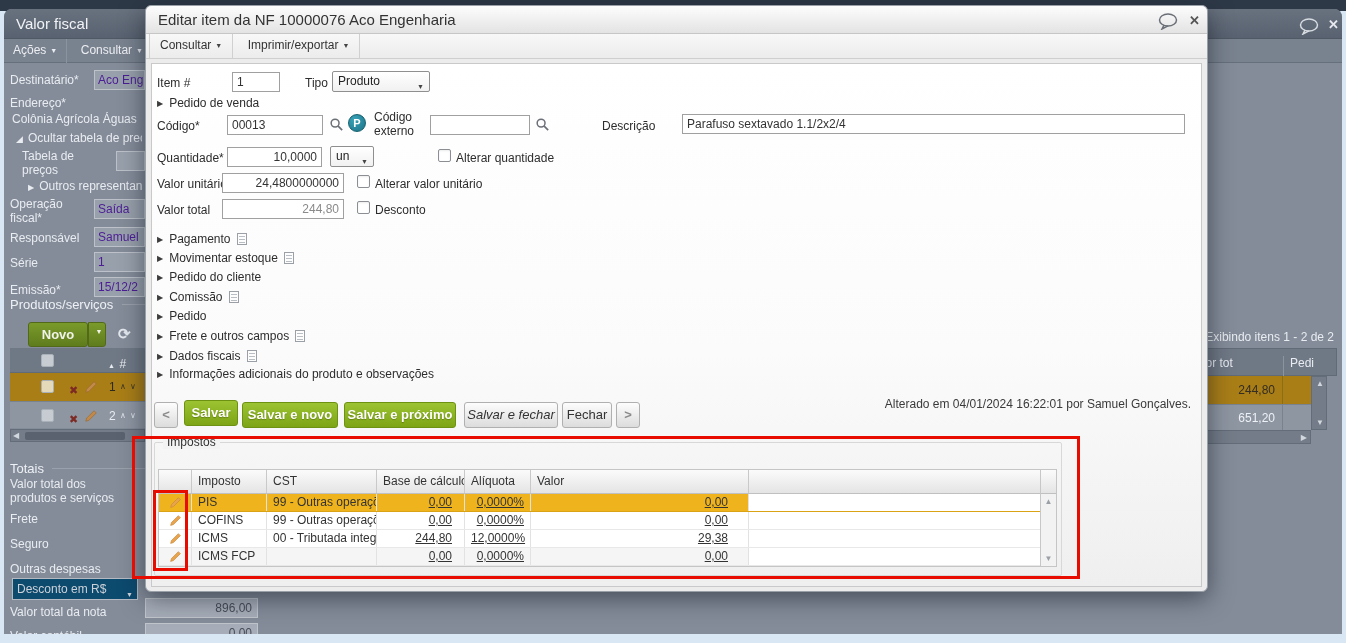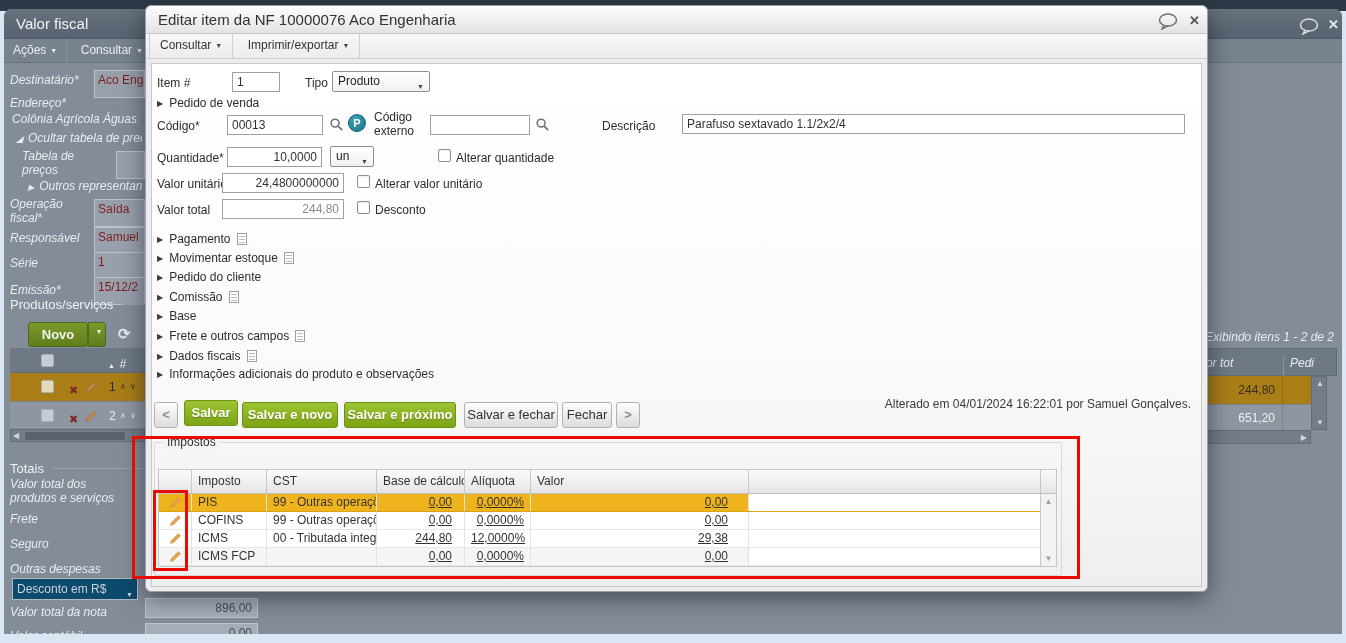--- a/index.html
+++ b/index.html
@@ -21,24 +21,24 @@
   }
   .win-titlebar { left:0; top:0; width:100%; height:30px;
     background:linear-gradient(#68717e,#596270); border-bottom:1px solid #4f5864; }
   .win-title { left:12px; top:6px; font-size:15px; color:#f1f3f6; }
   .win-toolbar { left:0; top:30px; width:100%; height:24px;
     background:#79828f; border-bottom:1px solid #666f7c; }
   .win-menu-btn { display:inline-block; height:24px; line-height:23px; padding:0 9px;
     font-size:12px; color:#eceef2; border-right:1px solid #8a93a0; }
   .dcaret { font-size:7px; margin-left:4px; position:relative; top:-1px; }
 
-  .dlbl { font-size:12px; color:#e9ecf1; line-height:14px;font-style:italic; }
+  .dlbl { font-size:12px; color:#e9ecf1; line-height:14px; }
   .dval {
-    background:#98a0ac; border:1px solid #bdc2ca; height:28px; line-height:18px;
-    font-size:12px; color:#7f1d1d; padding:0 3px; overflow:hidden; white-space:nowrap;
+    background:#98a0ac; border:1px solid #bdc2ca; height:20px; line-height:18px;
+    font-size:12px; color:#4c1d95; padding:0 3px; overflow:hidden; white-space:nowrap;
   }
   .dlegend { font-size:13px; color:#eef1f5; }
   .dline { border-top:1px solid #9aa1ac; }
   .phead { background:#6f7885; border-bottom:1px solid #616a77; }
   .prow1 { background:#a97e17; }
   .prow2 { background:#8e96a2; border-top:1px solid #79828f; }
   .cb-dim { width:13px; height:13px; background:#c7ccd3; border:1px solid #aab0b8; border-radius:2px; display:inline-block; }
   .x-ico::before { content:"✖"; font-size:11px; color:#7e2a24; }
   .sort-ico::before { content:"▲"; font-size:7px; color:#e8ebf0; }
   .updown { font-size:8px; color:#3a3428; letter-spacing:1px; }
@@ -313,30 +313,30 @@
 
     <div class="abs mlbl" style="left:5px; top:139px;">Valor total</div>
     <input class="abs minput num ro" style="left: 70px; top: 135px; width: 122px;" value="244,80">
     <span class="abs mcb" style="left:205px; top:137px;"></span>
     <div class="abs mlbl" style="left:223px; top:139px;">Desconto</div>
 
     <div class="abs sec-lbl tri" style="left:5px; top:167px;"><span>Pagamento</span><span class="note-ico"></span></div>
     <div class="abs sec-lbl tri" style="left:5px; top:186px;"><span>Movimentar estoque</span><span class="note-ico"></span></div>
     <div class="abs sec-lbl tri" style="left:5px; top:206px;"><span>Pedido do cliente</span></div>
     <div class="abs sec-lbl tri" style="left:5px; top:225px;text-align:right;"><span>Comissão</span><span class="note-ico"></span></div>
-    <div class="abs sec-lbl tri" style="left:5px; top:245px;"><span>Base</span></div>
+    <div class="abs sec-lbl tri" style="left:5px; top:245px;"><span>Pedido</span></div>
     <div class="abs sec-lbl tri" style="left:5px; top:264px;"><span>Frete e outros campos</span><span class="note-ico"></span></div>
     <div class="abs sec-lbl tri" style="left:5px; top:284px;"><span>Dados fiscais</span><span class="note-ico"></span></div>
     <div class="abs sec-lbl tri" style="left:5px; top:303px;"><span>Informações adicionais do produto e observações</span></div>
 
     <div class="abs btn-gray btn-nav" style="left:2px; top:338px; width:24px; height:26px;">&lt;</div>
     <div class="abs btn-green" style="left:32px; top:336px; width:54px; height:26px;">Salvar</div>
     <div class="abs btn-green" style="left:90px; top:338px; width:96px; height:26px;">Salvar e novo</div>
     <div class="abs btn-green" style="left:192px; top:338px; width:112px; height:26px;">Salvar e próximo</div>
-    <div class="abs btn-gray" style="left:312px; top:338px; width:94px; height:26px;">Salvar e fechar</div>
+    <div class="abs btn-gray" style="left:312px; top:338px; width:94px; height:26px;font-style:italic;">Salvar e fechar</div>
     <div class="abs btn-gray" style="left:410px; top:338px; width:50px; height:26px;">Fechar</div>
     <div class="abs btn-gray btn-nav" style="left:464px; top:338px; width:24px; height:26px;">&gt;</div>
     <div class="abs audit" style="right:10px; top:333px; width:420px;">Alterado em 04/01/2024 16:22:01 por Samuel Gonçalves.</div>
 
     <div class="abs imp-fs">
       <div class="imp-legend">Impostos</div>
       <div class="imp-table">
         <div class="imp-hrow">
           <div class="hc w0"></div>
           <div class="hc w1">Imposto</div>

